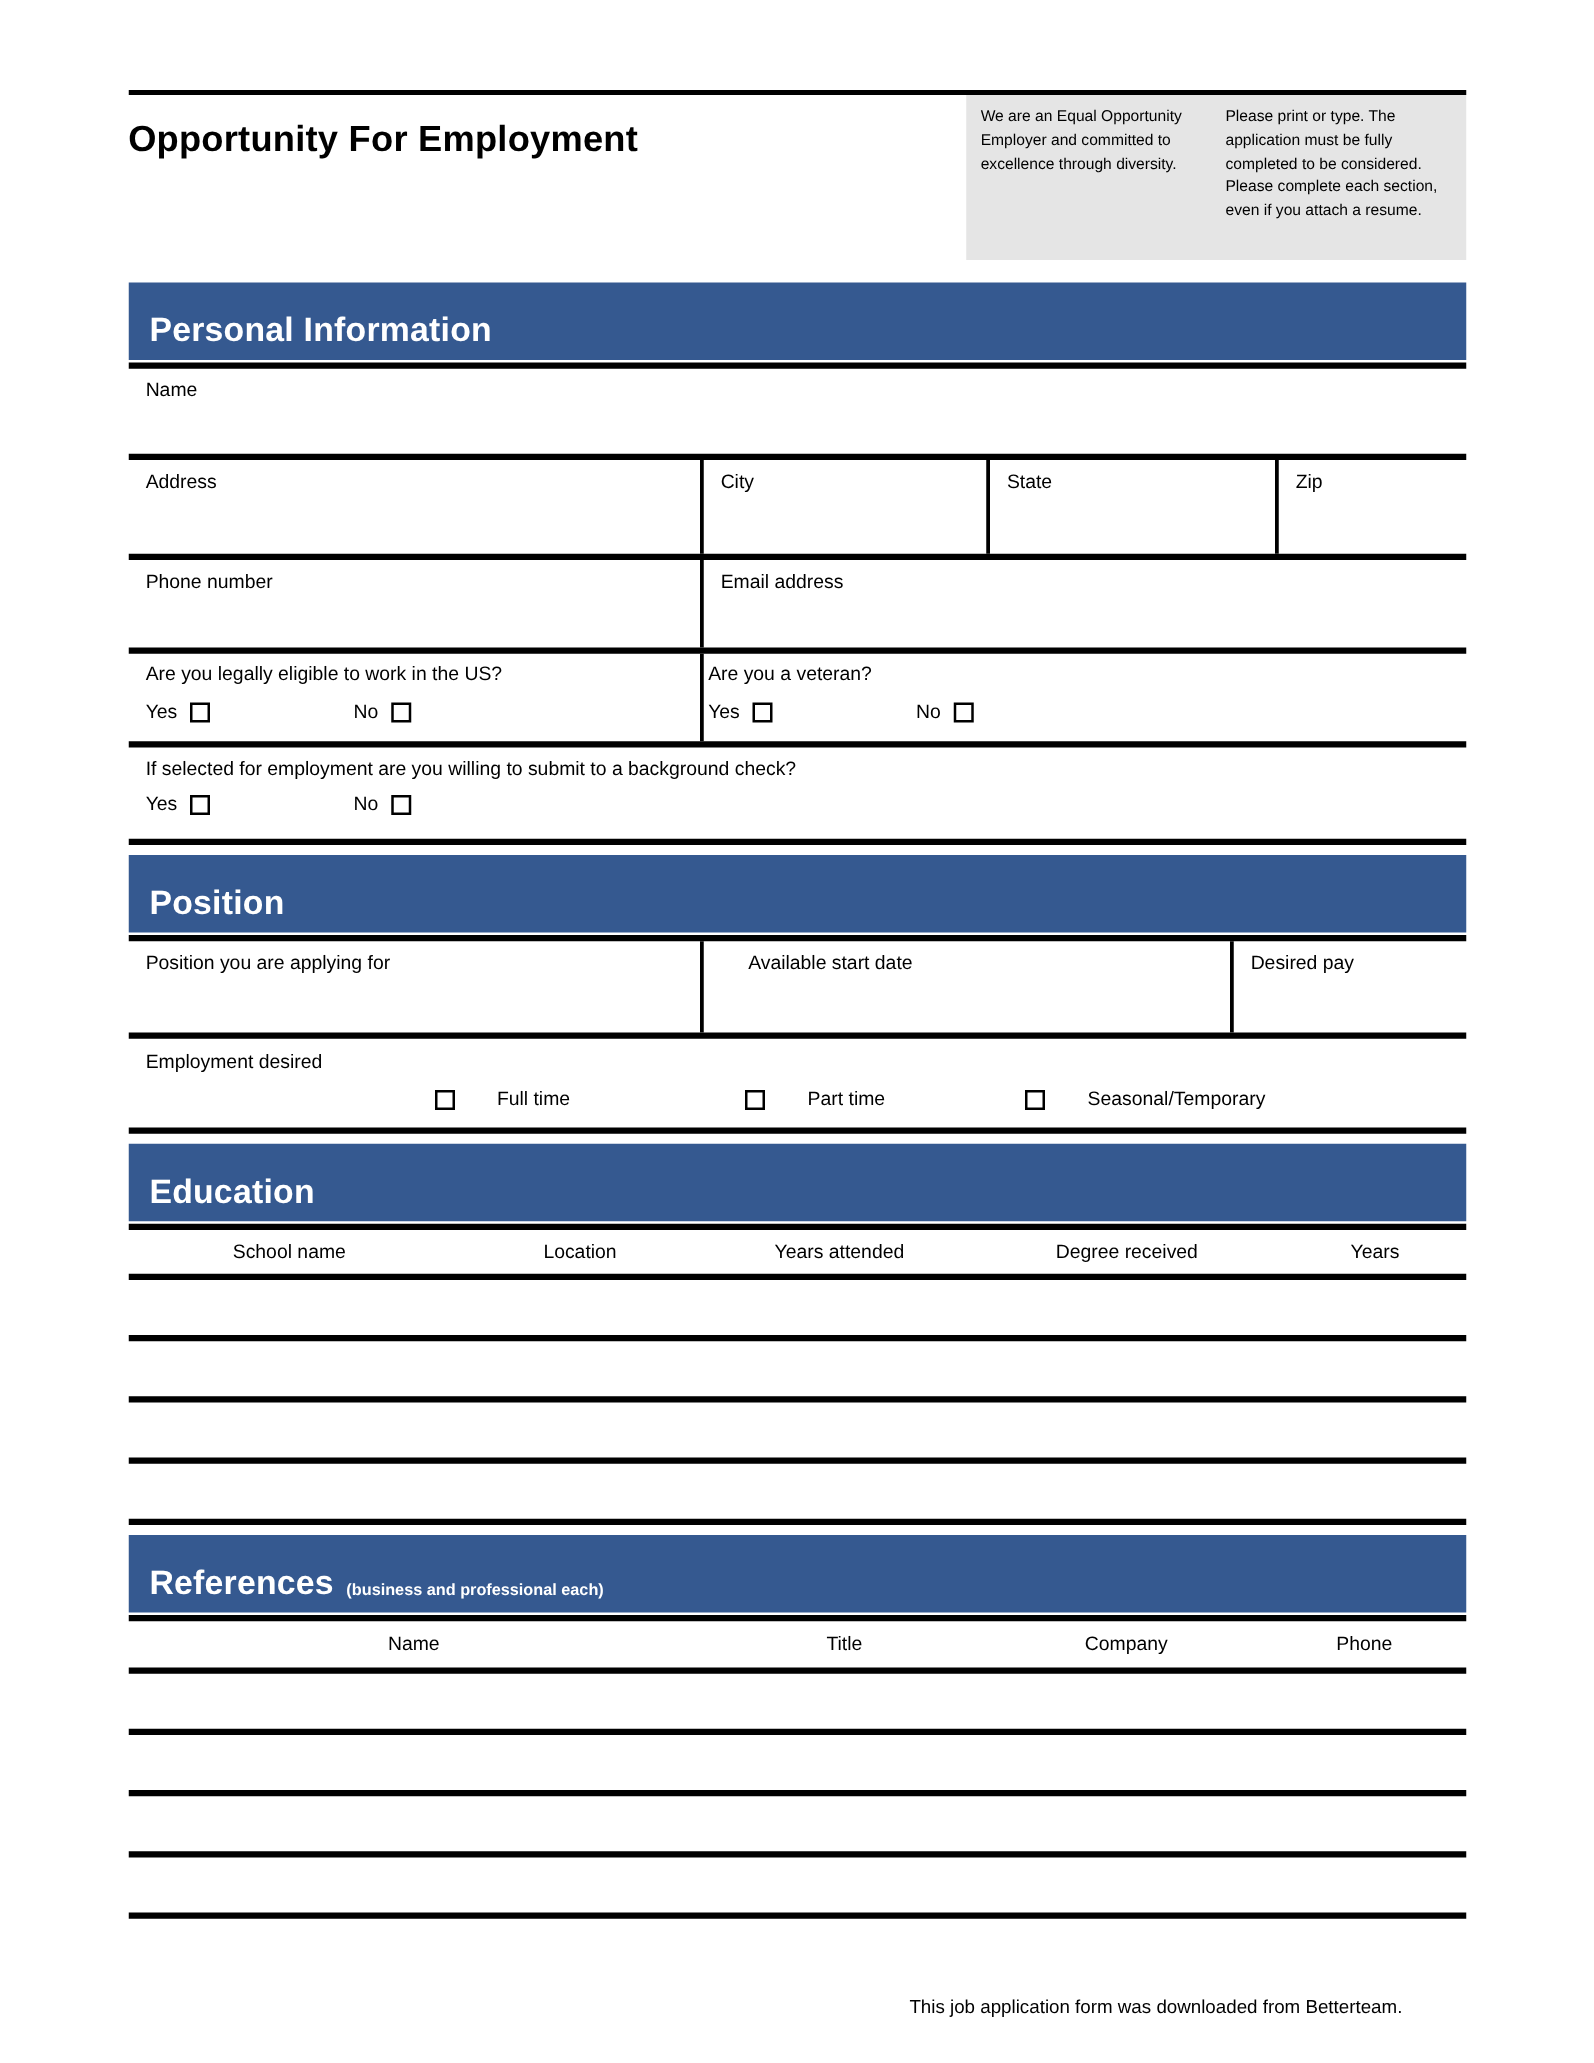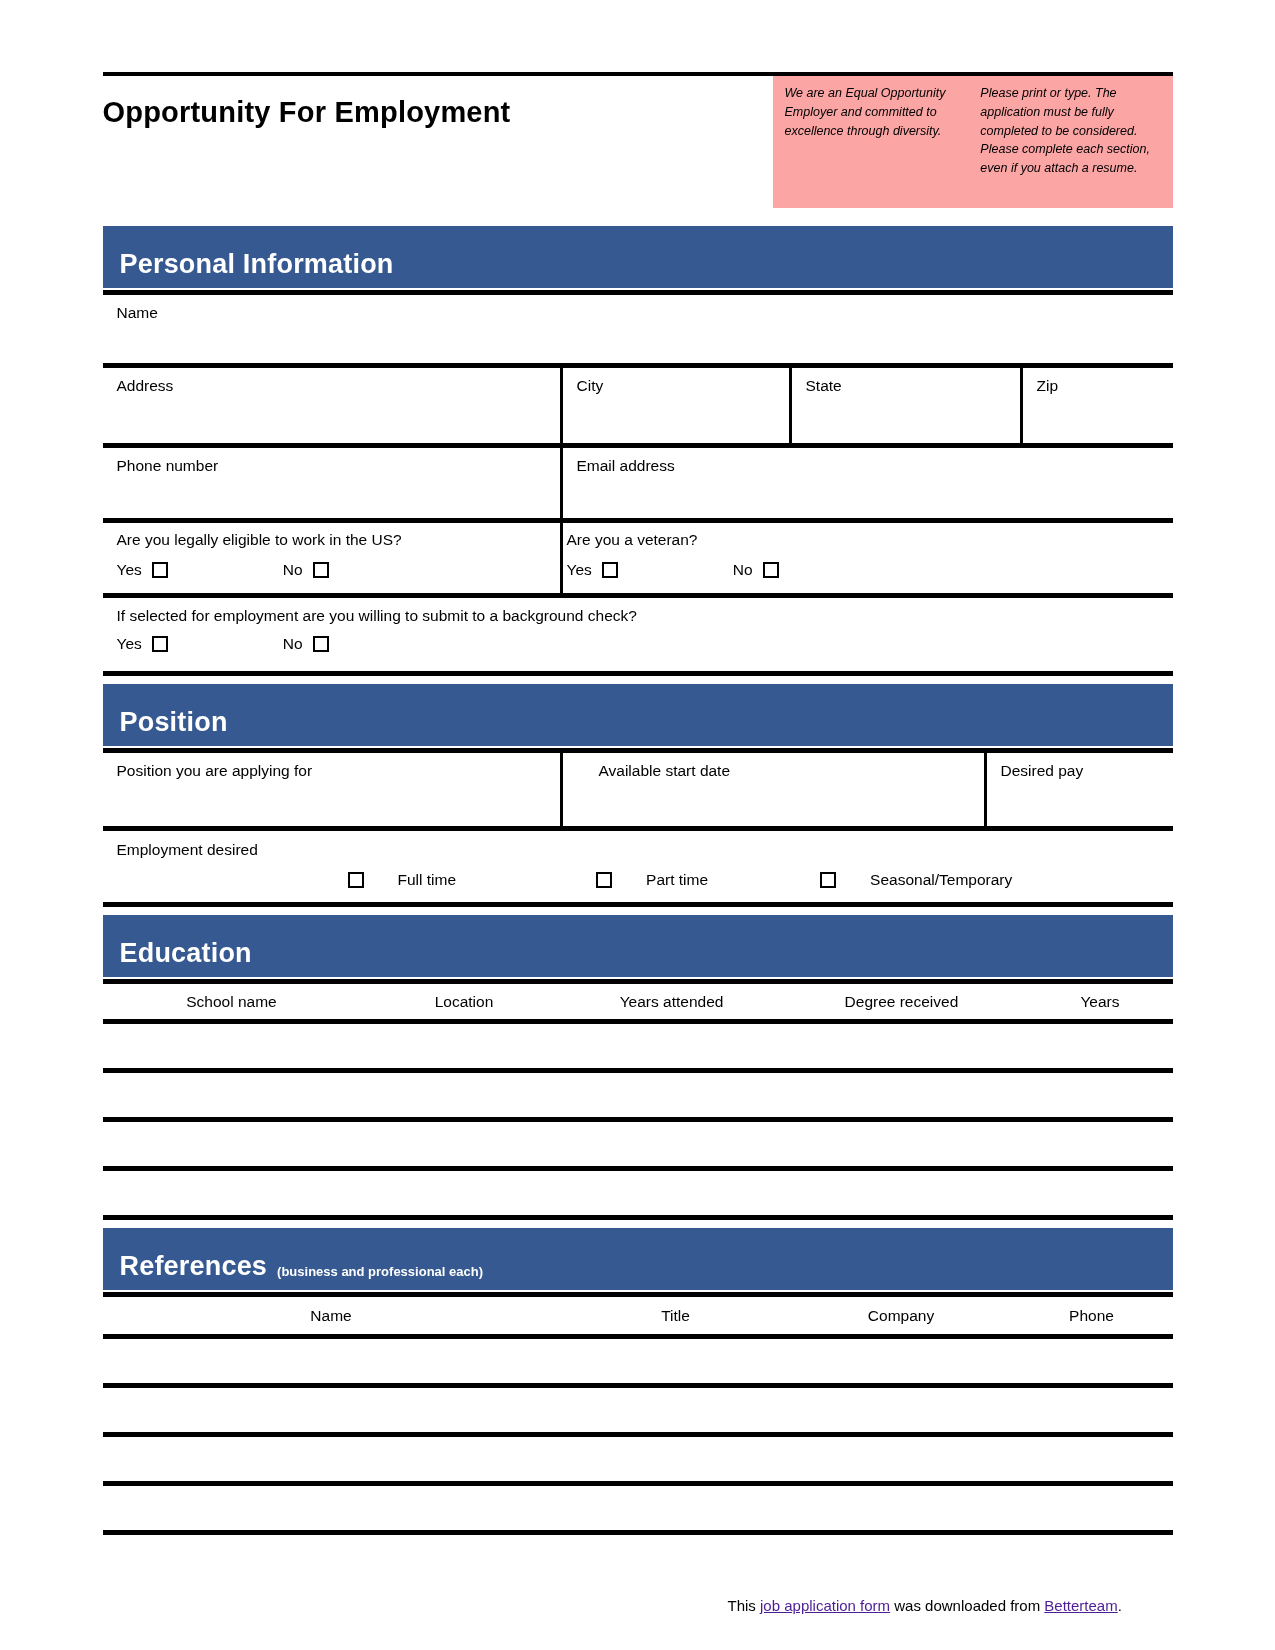--- a/index.html
+++ b/index.html
@@ -7,21 +7,21 @@
   body { font-family:"Liberation Sans","DejaVu Sans",sans-serif; color:#000; }
   .page { width:1275px; height:1650px; background:#fff; position:relative; overflow:hidden; }
   .content { width:1070px; margin:0 auto; padding-top:72px; }
 
   .top-rule { height:4px; background:#000; }
 
   
   .header-row { display:flex; height:132px; }
   .title-wrap { flex:1; padding-top:20px; }
   .page-title { font-size:29px; font-weight:bold; letter-spacing:0.2px; }
-  .notice-box { width:400px; background:#fca5a5; display:flex; padding:6px 4px 8px 8px;font-style:italic; }
+  .notice-box { width:400px; background:#e5e5e5; display:flex; padding:6px 4px 8px 8px; }
   .notice-col { font-size:12.5px; line-height:1.5; padding:2px 8px 0 4px; }
   .notice-col.c1 { width:210px; }
   .notice-col.c2 { width:206px; }
 
   
   .section-bar { background:#355990; height:62px; display:flex; align-items:flex-end;
                  padding:0 0 8px 17px; color:#fff; }
   .section-bar .bar-title { font-size:27px; font-weight:bold; letter-spacing:0.2px; }
   .section-bar .bar-subtitle { font-size:13px; font-weight:bold; margin-left:10px; padding-bottom:3px; }
   .bar-rule { height:5px; background:#000; margin-top:2px; }
@@ -77,21 +77,21 @@
   .thead-row { display:flex; border-bottom:5px solid #000; }
   .th { font-size:15.5px; text-align:center; display:flex; align-items:center; justify-content:center; }
   .edu-head { height:40px;gap:28px; }
   .ref-head { height:42px; }
   .t-row { display:flex; border-bottom:5px solid #000; height:49px; }
   .td { height:100%; }
 
   
   .footer { margin-top:62px; padding-left:625px; font-size:15px; }
   .footer span { white-space:pre; }
-  .flink { color:#4c1d95; cursor:pointer;text-decoration:underline; }
+  .flink { color:#000000; cursor:pointer; }
 </style>
 </head>
 <body>
 
 <div class="page">
   <div class="content">
 
     <div class="top-rule"></div>
 
     <div class="header-row">

